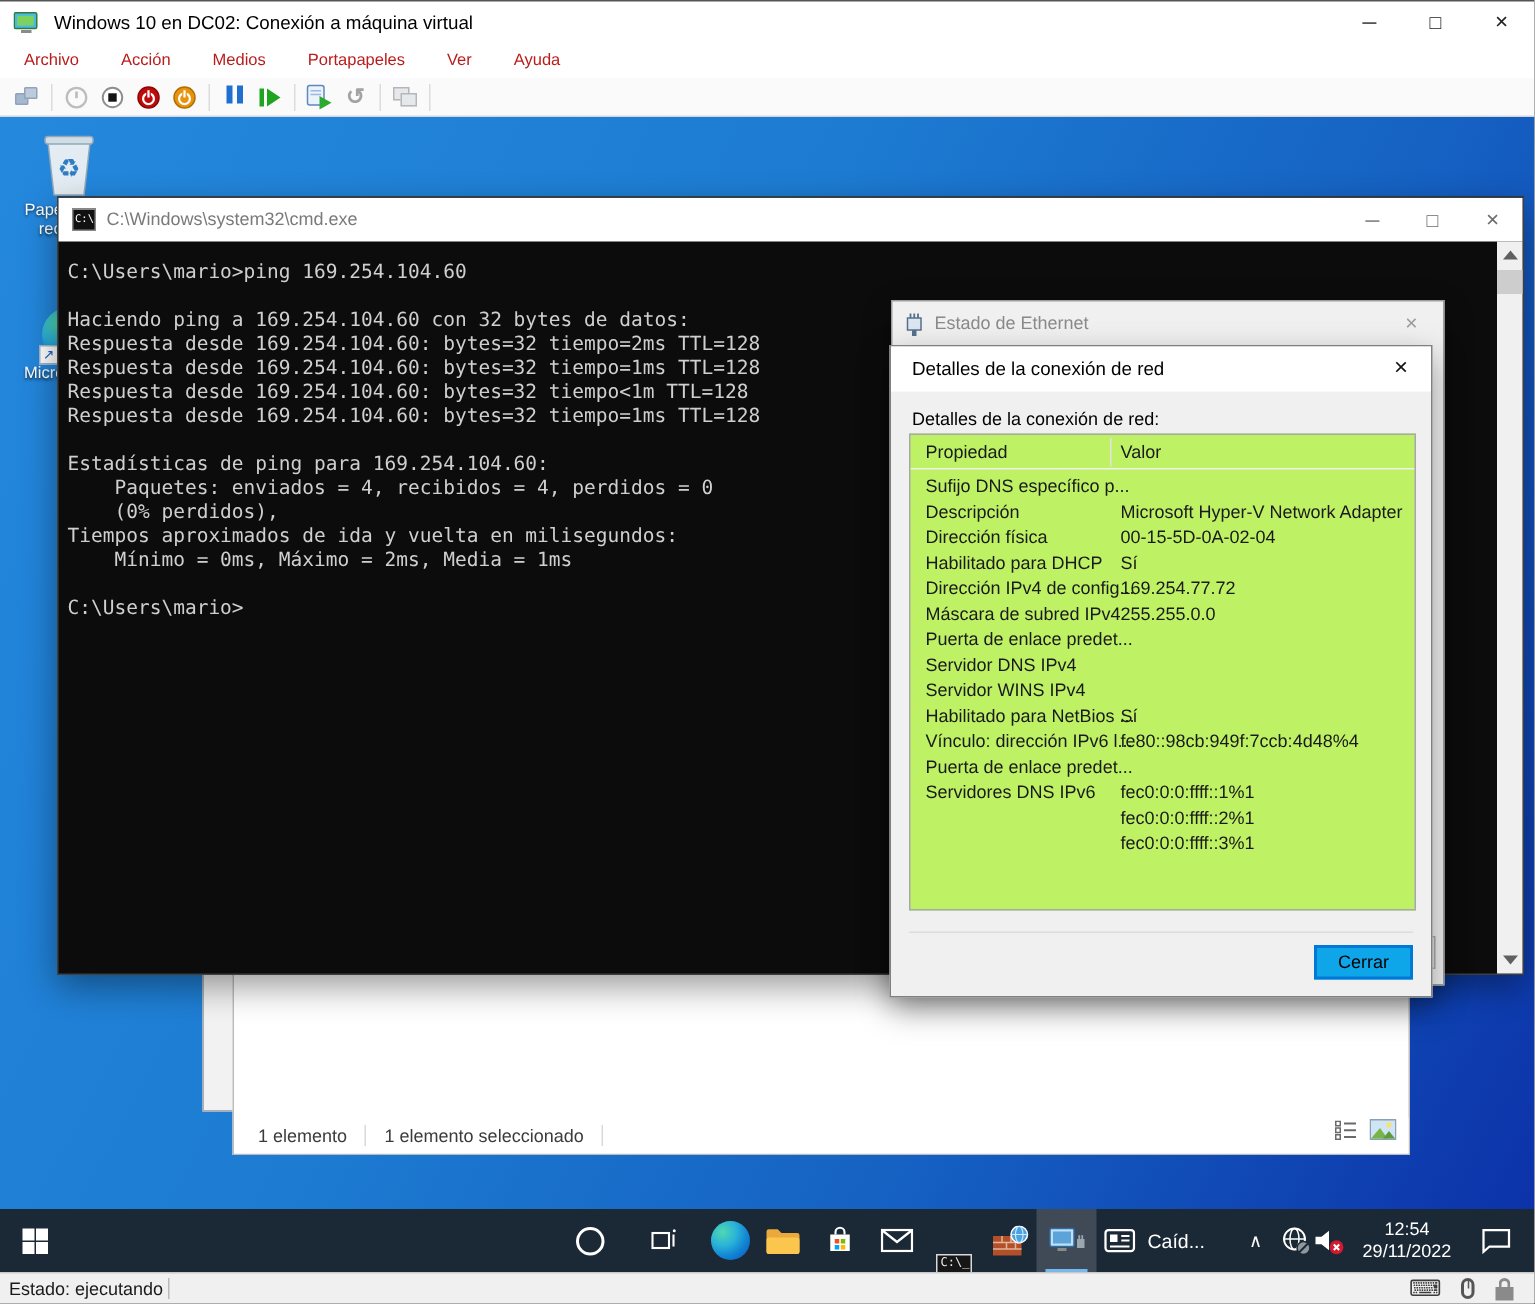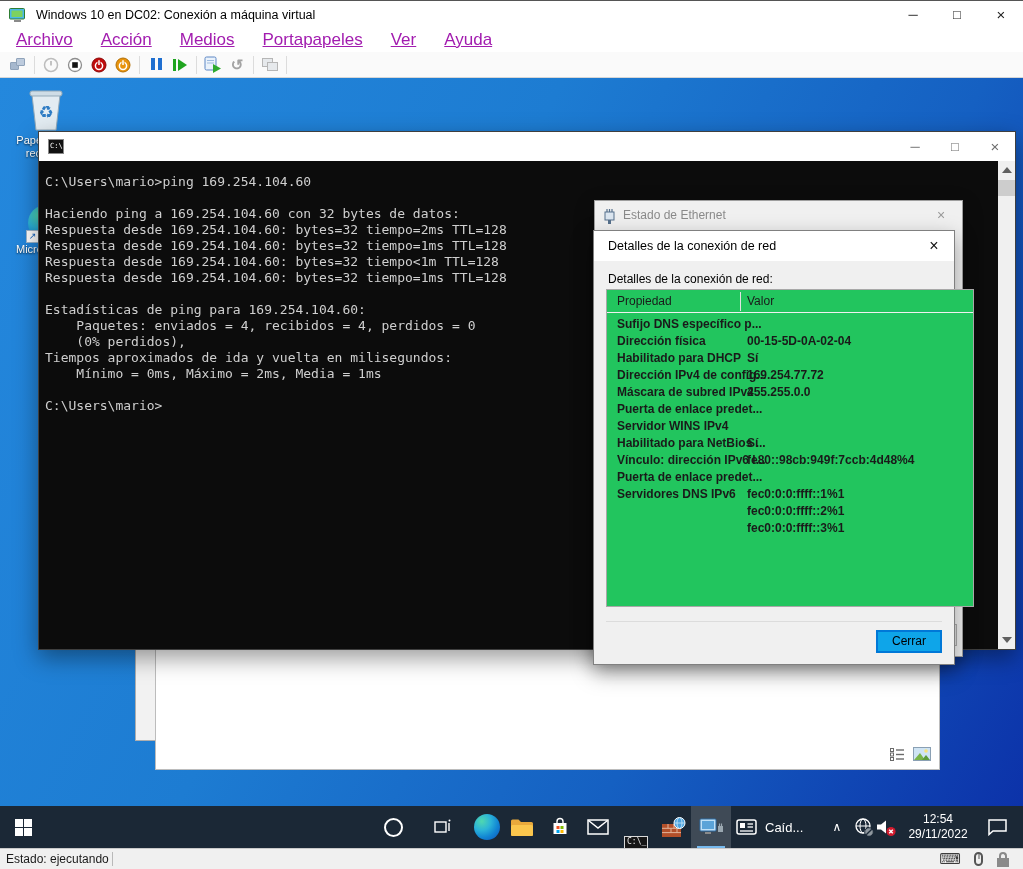--- a/index.html
+++ b/index.html
@@ -8,21 +8,21 @@
   #screen { position:relative; width:1023px; height:869px; background:#fff; overflow:hidden; }
 
   
   .vm-titlebar { position:absolute; left:0; top:0; width:1023px; height:28px; background:#fff; border-top:1px solid #555; }
   .vm-title-icon { position:absolute; left:9px; top:6px; }
   .vm-title-text { position:absolute; left:36px; top:0; line-height:28px; font-size:12.5px; color:#000; white-space:nowrap; }
   .winctl { position:absolute; top:0; height:28px; width:44px; text-align:center; line-height:28px; font-size:13px; color:#222; cursor:default; }
   .vm-min { right:88px; } .vm-max { right:44px; } .vm-close { right:0; font-size:15px; }
 
   .vm-menubar { position:absolute; left:0; top:28px; width:1023px; height:24px; background:#fff; display:flex; padding-left:2px; }
-  .menu-item { padding:0 14px; line-height:24px; font-size:17px; color:#a21caf;text-decoration:underline; }
+  .menu-item { padding:0 14px; line-height:24px; font-size:11px; color:#b91c1c; }
 
   .vm-toolbar { position:absolute; left:0; top:52px; width:1023px; height:26px; background:#fafafa; border-bottom:1px solid #d6d6d6; display:flex; align-items:center; padding-left:6px; }
   .tbtn { width:24px; height:22px; display:flex; align-items:center; justify-content:center; }
   .vsep { width:1px; height:18px; background:#dcdcdc; margin:0 4px; }
   .cad { position:relative; width:16px; height:13px; opacity:.75; }
   .cad i { position:absolute; width:9px; height:8px; background:#8ba3c0; border:1px solid #6d86a5; border-radius:1px; }
   .cad .cad1 { left:0; top:4px; } .cad .cad2 { left:6px; top:0; background:#a9bcd4; }
   .pause-bars span { display:inline-block; width:4px; height:12px; background:#1f6fd0; margin:0 1.5px; }
   .resume-ic { display:flex; align-items:center; }
   .resume-ic b { width:3px; height:12px; background:#1fa41f; margin-right:2px; }
@@ -74,21 +74,21 @@
   .estado-title { position:absolute; left:28px; top:0; line-height:28px; font-size:12px; color:#8a8a8a; }
   .estado-close { right:4px; color:#9a9a9a; height:28px; line-height:28px; width:34px; font-size:14px; }
   .estado-btn-sliver { position:absolute; right:5px; bottom:10px; width:10px; height:22px; background:#e1e1e1; border:1px solid #adadad; }
 
   
   .win-detalles { position:absolute; left:593px; top:230px; width:362px; height:435px; background:#f0f0f0; border:1px solid #808080; z-index:6; box-shadow:0 8px 20px rgba(0,0,0,.35); }
   .det-titlebar { position:absolute; left:0; top:0; right:0; height:30px; background:#fff; }
   .det-title { position:absolute; left:14px; top:0; line-height:30px; font-size:12.5px; color:#000; }
   .det-close { right:2px; height:30px; line-height:30px; width:36px; font-size:16px; color:#111; }
   .det-label { position:absolute; left:14px; top:41px; font-size:12px; color:#000; }
-  .det-table { position:absolute; left:12px; top:58px; width:368px; height:318px; background:#22c55e; border:1px solid #a8a8a8; overflow:hidden; }
+  .det-table { position:absolute; left:12px; top:58px; width:338px; height:318px; background:#bef264; border:1px solid #a8a8a8; overflow:hidden; }
   .det-head { position:relative; height:23px; border-bottom:1px solid #f0f0f0; font-size:12px; color:#1a1a1a; }
   .det-head .hp { position:absolute; left:10px; line-height:23px; }
   .det-head .hv { position:absolute; left:140px; line-height:23px; }
   .det-head .hsep { position:absolute; left:133px; top:2px; width:1px; height:19px; background:#e2e2e2; }
   .det-row { position:relative; height:17px; font-size:12px; color:#1a1a1a; }
   .det-row .p { position:absolute; left:10px; line-height:17px; white-space:nowrap; }
   .det-row .v { position:absolute; left:140px; line-height:17px; white-space:nowrap; }
   .det-hr { position:absolute; left:12px; right:12px; top:390px; border-top:1px solid #dcdcdc; }
   .btn-cerrar { position:absolute; left:282px; top:399px; width:66px; height:23px; background:#0ea5e9; border:2px solid #0078d7; font-size:12px; color:#000; font-family:"Liberation Sans",sans-serif; text-align:center; line-height:19px; }
 
@@ -229,20 +229,26 @@
   <div class="desk-icon di-edge" style="top:205px; z-index:1;">
     <div class="edge-circle">
       <span class="shortcut-badge">↗</span>
     </div>
     <div class="lbl nowrap">Microsoft Edge</div>
   </div>
 
   <div class="win-back"></div>
 
   <div class="win-explorer">
+    <div class="exp-status">
+      <span>1 elemento</span>
+      <i class="exp-sep"></i>
+      <span>1 elemento seleccionado</span>
+      <i class="exp-sep"></i>
+    </div>
     <div class="exp-views">
       <span><svg width="15" height="13" viewBox="0 0 15 13">
             <rect x="0.5" y="0.5" width="3" height="3" fill="none" stroke="#6a6a6a"></rect>
             <rect x="0.5" y="5" width="3" height="3" fill="none" stroke="#6a6a6a"></rect>
             <rect x="0.5" y="9.5" width="3" height="3" fill="none" stroke="#6a6a6a"></rect>
             <line x1="6" y1="2" x2="14" y2="2" stroke="#6a6a6a" stroke-width="1.4"></line>
             <line x1="6" y1="6.5" x2="14" y2="6.5" stroke="#6a6a6a" stroke-width="1.4"></line>
             <line x1="6" y1="11" x2="14" y2="11" stroke="#6a6a6a" stroke-width="1.4"></line>
           </svg></span>
       <span><svg width="18" height="14" viewBox="0 0 18 14">
@@ -250,20 +256,21 @@
             <polygon points="1,13 7,6 12,13" fill="#79b449"></polygon>
             <polygon points="9,13 13,8 17,13" fill="#5d9c3a"></polygon>
             <circle cx="13" cy="4" r="1.8" fill="#f6e27a"></circle>
           </svg></span>
     </div>
   </div>
 
   <div class="win-cmd">
     <div class="cmd-titlebar">
       <span class="cmd-icon">C:\</span>
+      <span class="cmd-title">C:\Windows\system32\cmd.exe</span>
       <span class="winctl cmd-ctl cmd-min">─</span>
       <span class="winctl cmd-ctl cmd-max">□</span>
       <span class="winctl cmd-ctl cmd-close">×</span>
     </div>
     <pre class="console">C:\Users\mario&gt;ping 169.254.104.60
 
 Haciendo ping a 169.254.104.60 con 32 bytes de datos:
 Respuesta desde 169.254.104.60: bytes=32 tiempo=2ms TTL=128
 Respuesta desde 169.254.104.60: bytes=32 tiempo=1ms TTL=128
 Respuesta desde 169.254.104.60: bytes=32 tiempo&lt;1m TTL=128
@@ -303,43 +310,51 @@
       <span class="det-title">Detalles de la conexión de red</span>
       <span class="winctl det-close">×</span>
     </div>
     <div class="det-label">Detalles de la conexión de red:</div>
     <div class="det-table">
       <div class="det-head">
         <span class="hp">Propiedad</span>
         <i class="hsep"></i>
         <span class="hv">Valor</span>
       </div>
-      <div style="padding-top:3px;font-weight:bold;">
+      <div style="padding-top:3px;">
         <div class="det-row">
             <span class="p">Sufijo DNS específico p...</span>
             <span class="v"></span>
           </div>
         <div class="det-row">
+            <span class="p">Descripción</span>
+            <span class="v">Microsoft Hyper-V Network Adapter</span>
+          </div>
+        <div class="det-row">
             <span class="p">Dirección física</span>
             <span class="v">00-15-5D-0A-02-04</span>
           </div>
         <div class="det-row">
             <span class="p">Habilitado para DHCP</span>
             <span class="v">Sí</span>
           </div>
         <div class="det-row">
             <span class="p">Dirección IPv4 de config...</span>
             <span class="v">169.254.77.72</span>
           </div>
         <div class="det-row">
             <span class="p">Máscara de subred IPv4</span>
             <span class="v">255.255.0.0</span>
           </div>
         <div class="det-row">
             <span class="p">Puerta de enlace predet...</span>
+            <span class="v"></span>
+          </div>
+        <div class="det-row">
+            <span class="p">Servidor DNS IPv4</span>
             <span class="v"></span>
           </div>
         <div class="det-row">
             <span class="p">Servidor WINS IPv4</span>
             <span class="v"></span>
           </div>
         <div class="det-row">
             <span class="p">Habilitado para NetBios ...</span>
             <span class="v">Sí</span>
           </div>

